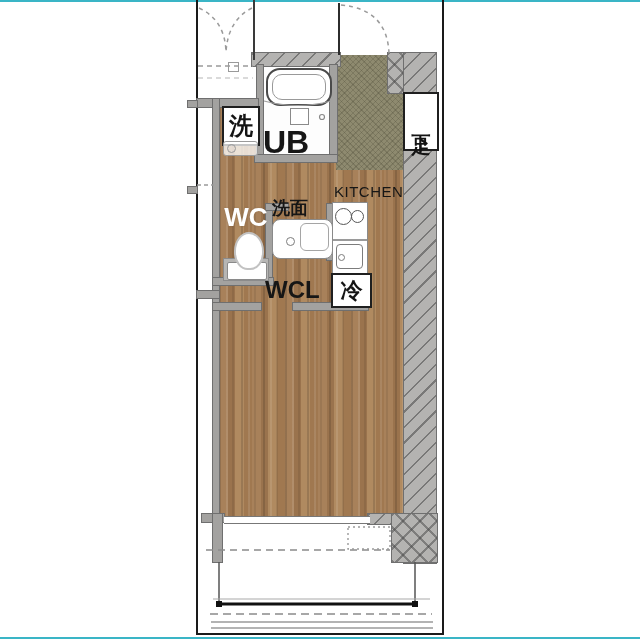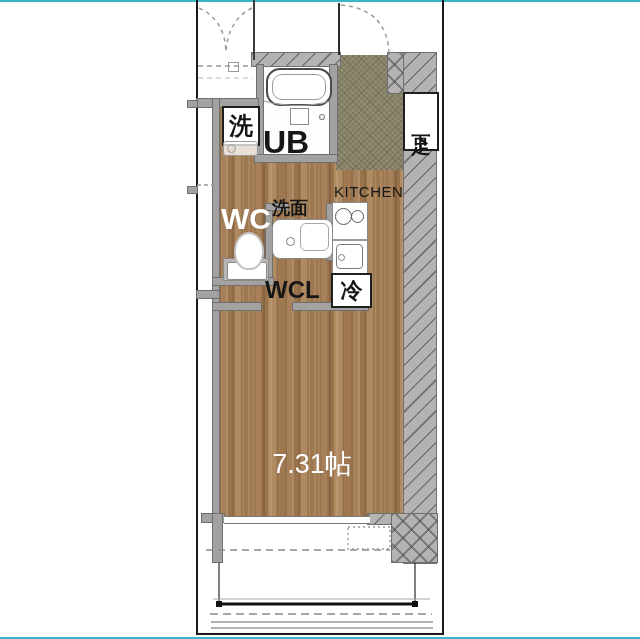--- a/index.html
+++ b/index.html
@@ -85,21 +85,21 @@
   </div>
   <div class="abs" style="left:290px;top:108px;width:17px;height:15px;background:#fff;border:1.5px solid #8a8a8a;"></div>
   <div class="abs lbl" style="left:263px;top:116px;width:67px;text-align:left;font-size:32px;font-weight:600;margin-top:8px;">
     <span>UB</span>
   </div>
 
   <div class="abs whitebox" style="left:403px;top:92px;width:32px;height:55px;">
     <span style="writing-mode:vertical-rl;font-size:19px;font-weight:bold;letter-spacing:2px;">下足</span>
   </div>
 
-  <div class="abs wlbl" style="left:219px;top:202px;width:54px;text-align:center;font-size:30px;font-weight:bold;">
+  <div class="abs wlbl" style="left:219px;top:202px;width:54px;text-align:center;font-size:26px;font-weight:bold;">
     <span>WC</span>
   </div>
   <div class="abs" style="left:224px;top:259px;width:44px;height:21px;background:#b7b6b4;outline:1px solid #8b8b8b;"></div>
   <div class="abs" style="left:227px;top:262px;width:38px;height:16px;background:#fff;border:1px solid #8a8a8a;border-radius:2px;"></div>
   <div class="abs" style="left:234px;top:232px;width:26px;height:34px;background:#fff;border:2px solid #c2c2c2;border-radius:50% 50% 46% 46%;"></div>
 
   <div class="abs lbl" style="left:272px;top:196px;font-size:18px;font-weight:bold;">
     <span>洗面</span>
   </div>
   <div class="abs fixture" style="left:272px;top:219px;width:59px;height:38px;border-radius:8px;">
@@ -120,23 +120,20 @@
   </div>
 
   <div class="abs whitebox" style="left:331px;top:273px;width:37px;height:31px;font-size:22px;font-weight:bold;">
     <span>冷</span>
   </div>
 
   <div class="abs lbl" style="left:265px;top:276px;font-size:24px;font-weight:600;">
     <span>WCL</span>
   </div>
 
-  <div class="abs wlbl" style="left:212px;top:446px;width:200px;text-align:center;font-size:27px;">
-    <span>7.31帖</span>
-  </div>
 
   <div class="abs" style="left:224px;top:516px;width:146px;height:6px;background:#fff;border-top:1.5px solid #777;border-bottom:1.5px solid #777;"></div>
 
   <svg width="640" height="639" viewBox="0 0 640 639">
     <path d="M199,8 Q225,20 226,52" fill="none" stroke="#9a9a9a" stroke-width="1.5" stroke-dasharray="4,4"></path>
     <path d="M252,8 Q228,20 226,52" fill="none" stroke="#9a9a9a" stroke-width="1.5" stroke-dasharray="4,4"></path>
     <path d="M198,66 L253,66" stroke="#9a9a9a" stroke-width="1.5" stroke-dasharray="5,4"></path>
     <path d="M198,78 L253,78" stroke="#b5b5b5" stroke-width="1.2" stroke-dasharray="5,4"></path>
     <path d="M197,185 L214,185" stroke="#9a9a9a" stroke-width="1.5" stroke-dasharray="4,3"></path>
     <path d="M341,5 Q387,9 389,53" fill="none" stroke="#9a9a9a" stroke-width="1.5" stroke-dasharray="4,4"></path>

